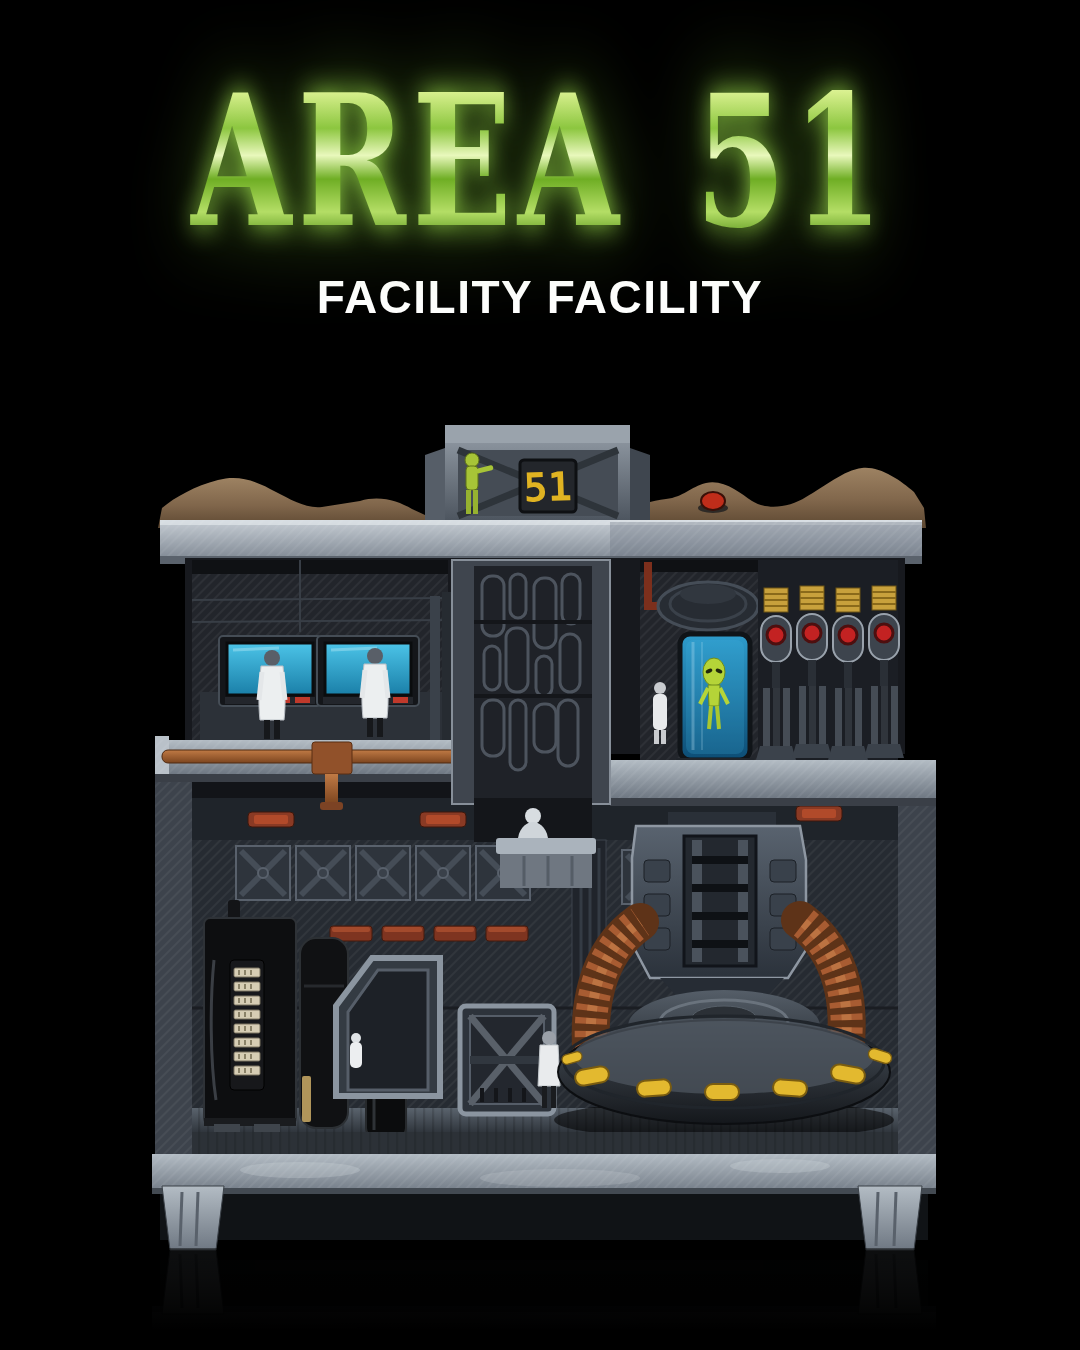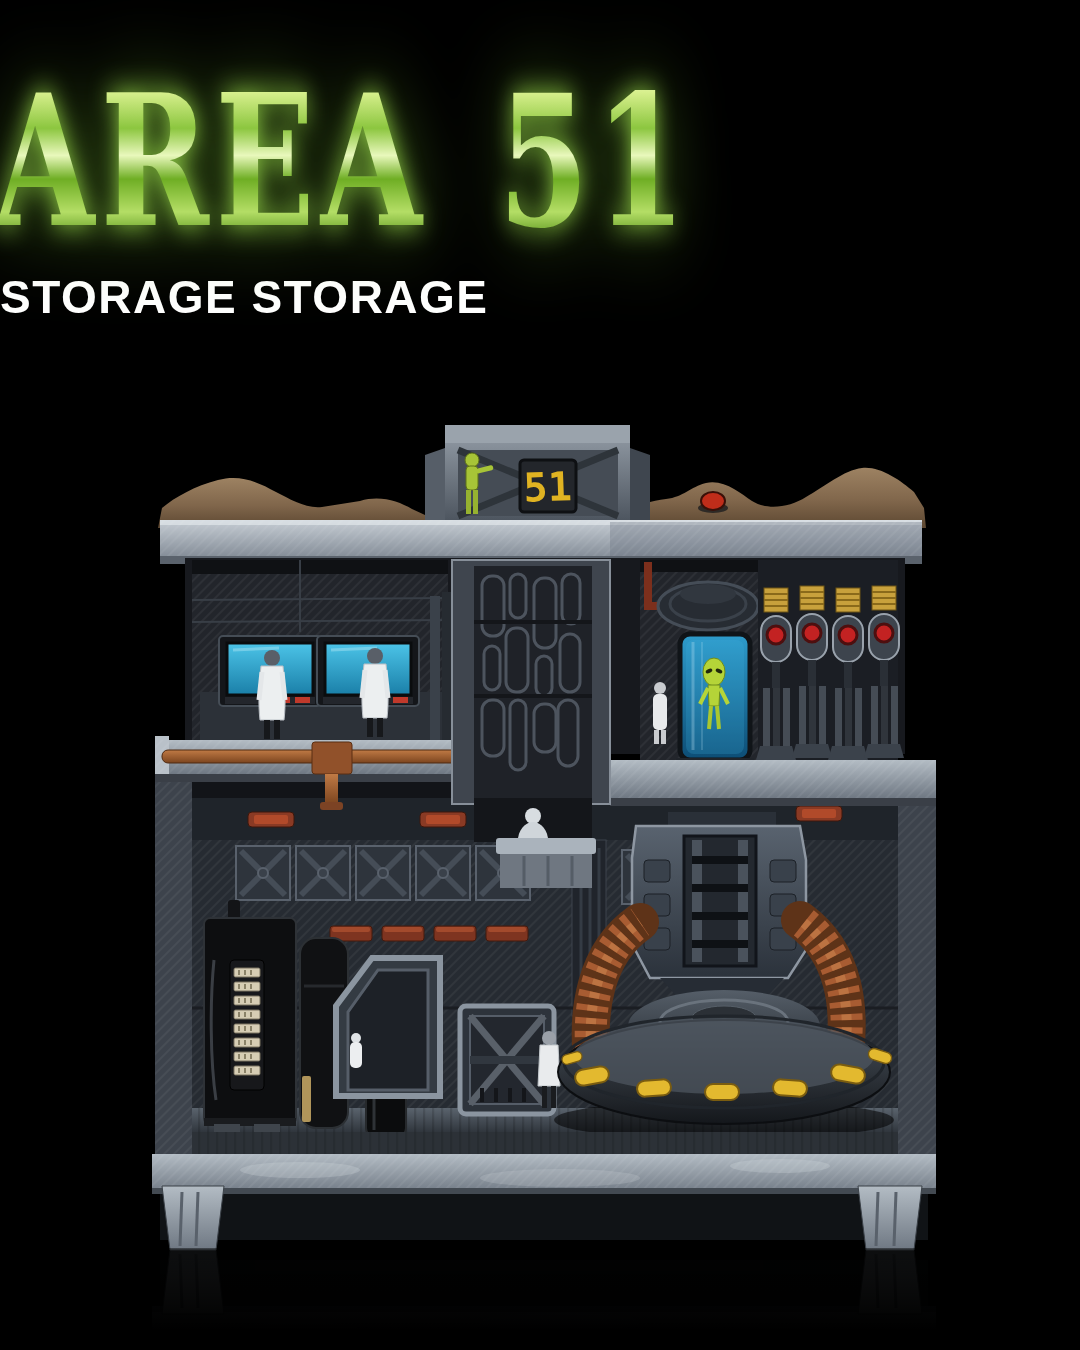--- a/index.html
+++ b/index.html
@@ -1,17 +1,17 @@
 <!DOCTYPE html>
 <html><head>
 <meta charset="utf-8">
 <style>
   html,body{margin:0;padding:0;background:#000;}
   .page{position:relative;width:1080px;height:1350px;margin:0 auto;background:#000;overflow:hidden;font-family:"Liberation Sans",sans-serif;}
-  .header{position:absolute;top:70px;left:0;width:100%;z-index:2;}
+  .header{position:absolute;top:70px;left:0;width:100%;text-align:center;z-index:2;}
   .title{
     display:inline-block;
     margin:0;
     font-family:"DejaVu Serif",serif;
     font-weight:bold;
     font-size:128px;
     line-height:1;
     letter-spacing:6px;
     word-spacing:18px;
     background:linear-gradient(180deg,#f6ffd8 0%,#d8f08e 12%,#8cc63f 32%,#e9f8bc 47%,#6fae24 60%,#b4de66 78%,#4e8a14 95%);
@@ -27,21 +27,21 @@
   svg.scene{position:absolute;left:0;top:0;z-index:1;}
   .sign-text{font-family:"DejaVu Sans Mono",monospace;font-weight:bold;font-size:40px;}
 </style>
 </head>
 <body>
 
 <div class="page">
 
   <div class="header">
     <h1 class="title">AREA 51</h1>
-    <div class="subtitle">STORAGE STORAGE</div>
+    <div class="subtitle">FACILITY FACILITY</div>
   </div>
 
   <svg class="scene" width="1080" height="1350" viewBox="0 0 1080 1350">
     <defs>
       <linearGradient id="gTerrain" x1="0" y1="0" x2="0" y2="1">
         <stop offset="0" stop-color="#9d8262"></stop>
           <stop offset=".55" stop-color="#80664b"></stop>
           <stop offset="1" stop-color="#5c4731"></stop>
       </linearGradient>
       <linearGradient id="gRoof" x1="0" y1="0" x2="0" y2="1">

